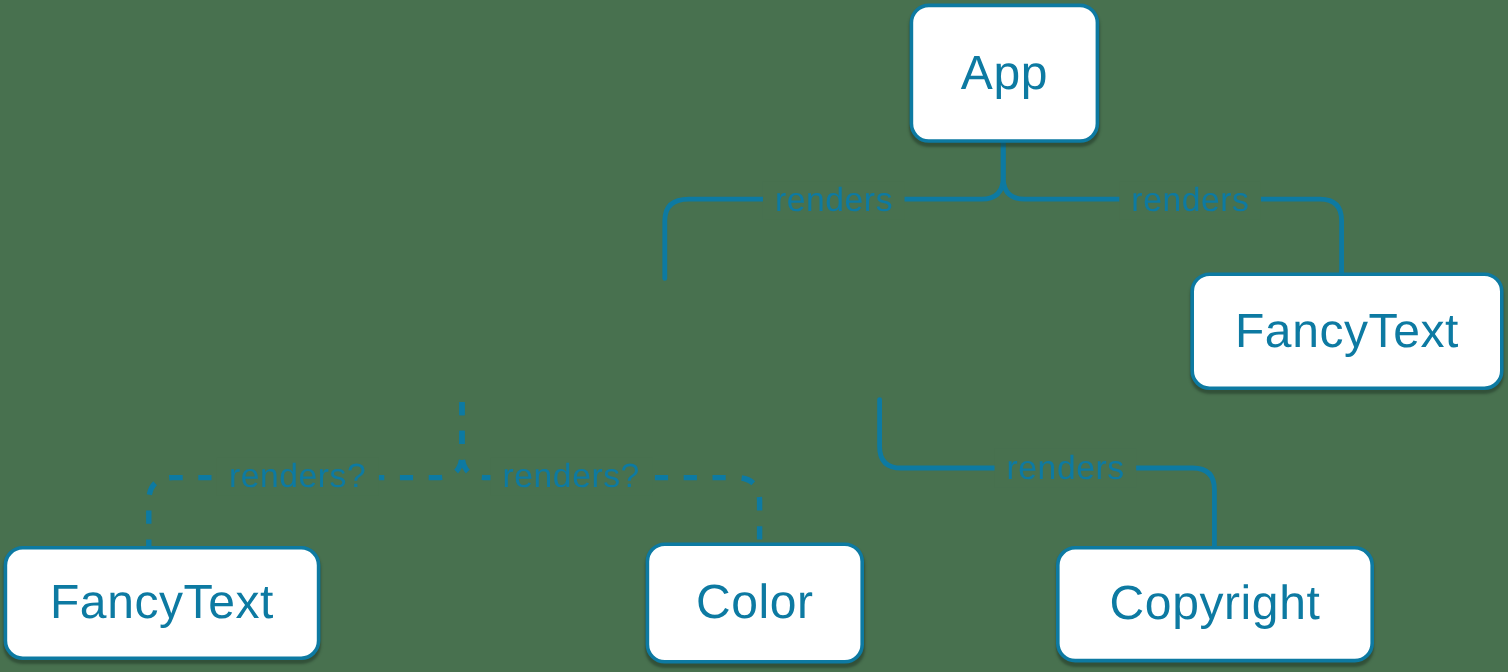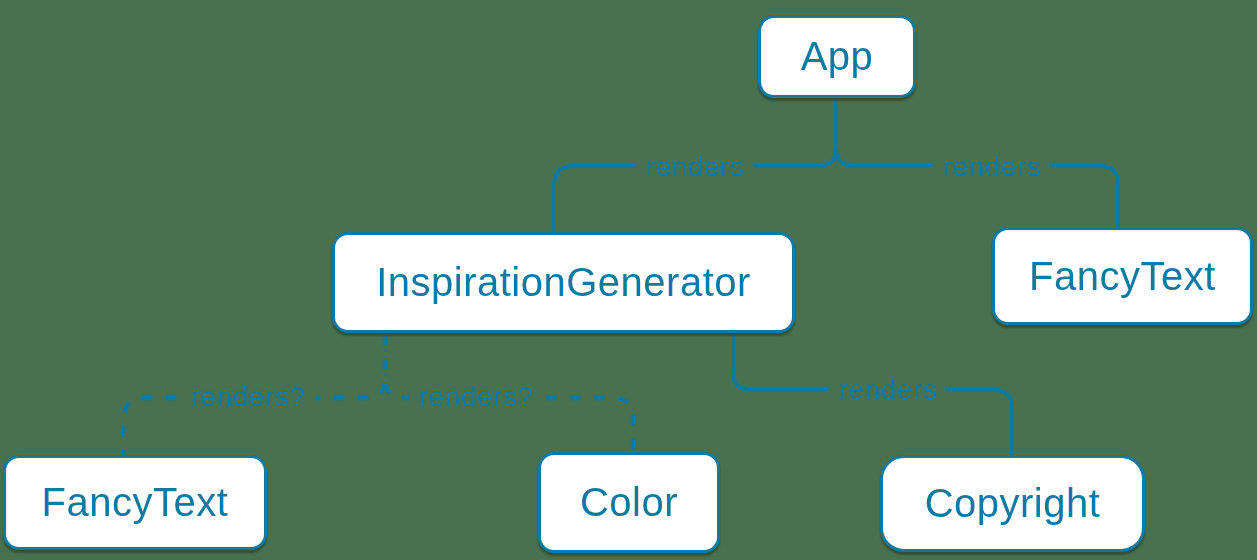--- a/index.html
+++ b/index.html
@@ -42,26 +42,26 @@
     box-shadow: 0 3px 2px rgba(25, 42, 32, 0.45);
     display: flex;
     align-items: center;
     justify-content: center;
     color: var(--accent, #0d7aa2);
     font-size: 40px;
     font-weight: 500;
     letter-spacing: 0.5px;
     white-space: nowrap;
   }
-  .node-app         { left: 758px; top: 15px;   width: 158px; height: 83px;  }
+  .node-app         { left: 758px; top: 3px;   width: 158px; height: 116px;  }
   .node-inspiration { left: 332px; top: 232px; width: 463px; height: 101px; }
   .node-fancy-top   { left: 992px; top: 227px; width: 261px; height: 98px;  }
   .node-fancy-bottom{ left: 3px;   top: 455px; width: 264px; height: 95px;  }
   .node-color       { left: 538px; top: 452px; width: 182px; height: 101px; }
-  .node-copyright   { left: 880px; top: 455px; width: 265px; height: 97px; border-radius: 24px;  }
+  .node-copyright   { left: 880px; top: 455px; width: 265px; height: 97px;  }
   .edge-label {
     position: absolute;
     transform: translate(-50%, -50%);
     background: var(--bg, #48714f);
     color: var(--accent, #0d7aa2);
     font-size: 28px;
     font-weight: 400;
     letter-spacing: 0.5px;
     padding: 0 10px;
     white-space: nowrap;
@@ -87,23 +87,20 @@
 
   <span class="edge-label lbl-renders-left">renders</span>
   <span class="edge-label lbl-renders-right">renders</span>
   <span class="edge-label lbl-renders-q-left">renders?</span>
   <span class="edge-label lbl-renders-q-right">renders?</span>
   <span class="edge-label lbl-renders-mid">renders</span>
 
   <div class="node node-app">
     <span>App</span>
   </div>
-  <div class="node node-inspiration">
-    <span>InspirationGenerator</span>
-  </div>
   <div class="node node-fancy-top">
     <span>FancyText</span>
   </div>
   <div class="node node-fancy-bottom">
     <span>FancyText</span>
   </div>
   <div class="node node-color">
     <span>Color</span>
   </div>
   <div class="node node-copyright">

